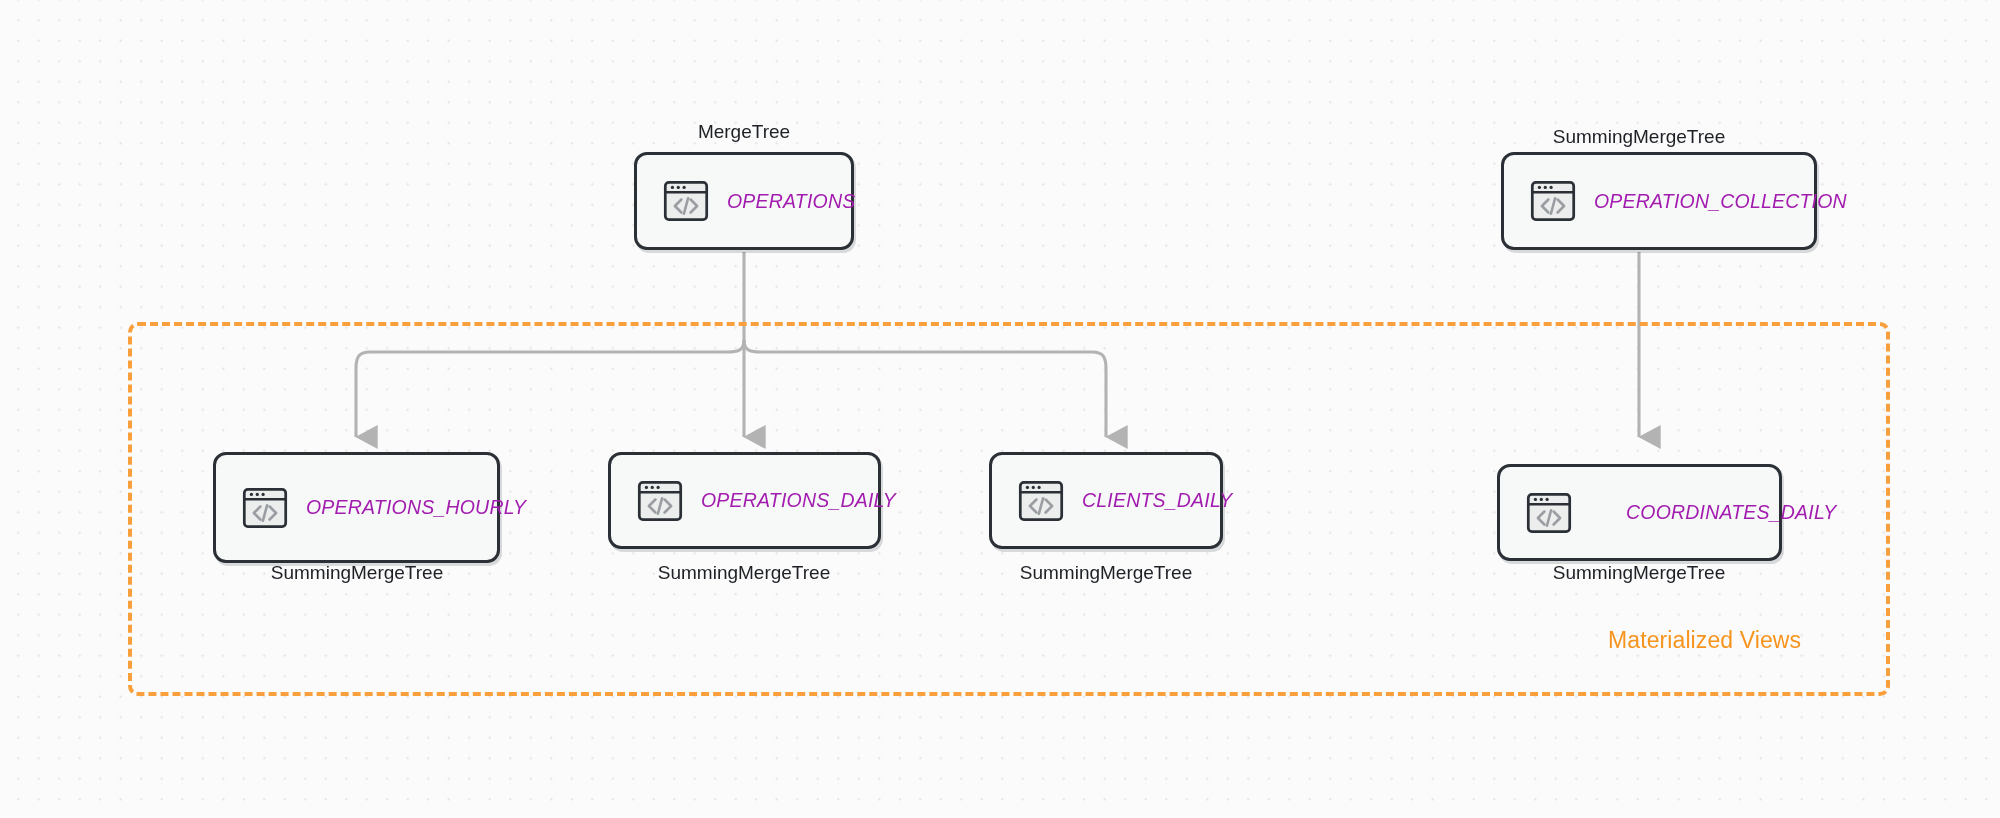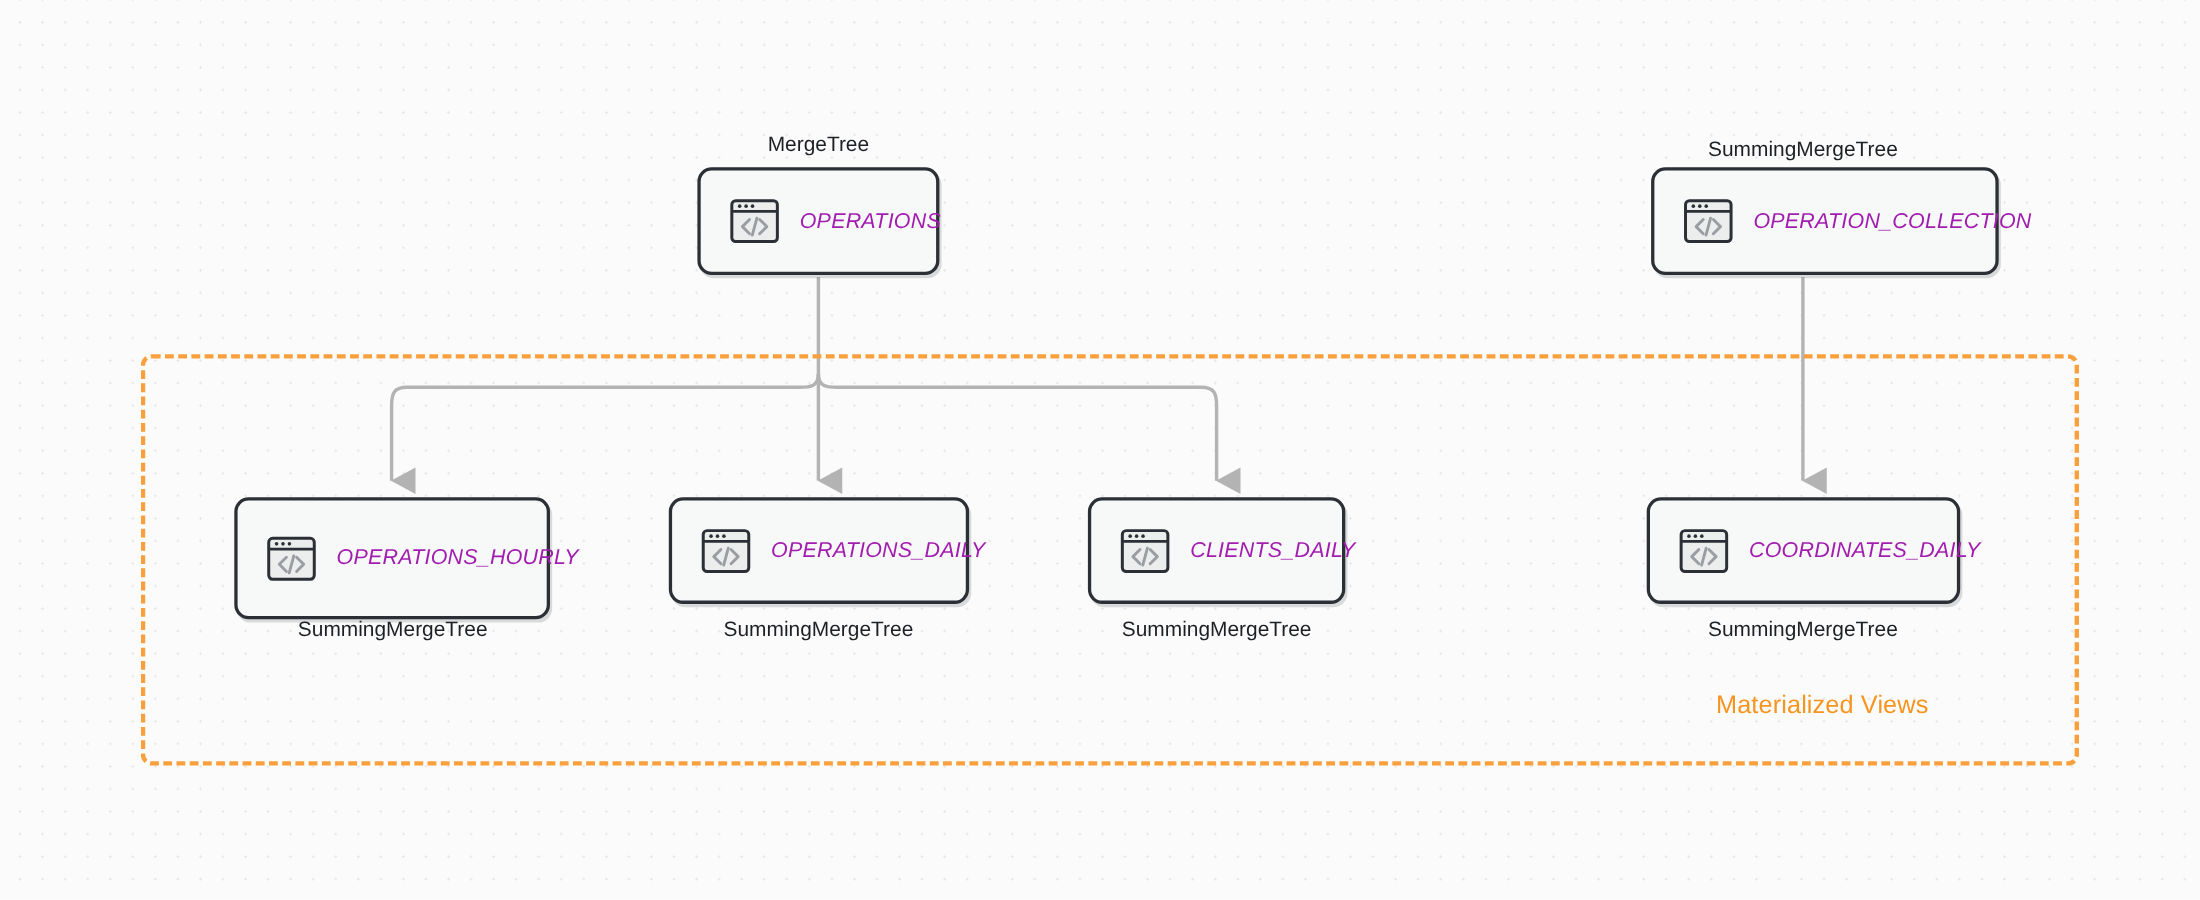--- a/index.html
+++ b/index.html
@@ -102,21 +102,21 @@
     <path d="M744,340 C744,351 737,352 727,352 L370,352 C358,352 356,358 356,369 L356,437" fill="none" stroke="#b3b3b3" stroke-width="3.1" stroke-linecap="butt" marker-end="url(#arrowgray)"></path>
 
     <path d="M744,340 L744,437" fill="none" stroke="#b3b3b3" stroke-width="3.1" stroke-linecap="butt" marker-end="url(#arrowgray)"></path>
 
     <path d="M744,340 C744,351 751,352 761,352 L1092,352 C1104,352 1106,358 1106,369 L1106,437" fill="none" stroke="#b3b3b3" stroke-width="3.1" stroke-linecap="butt" marker-end="url(#arrowgray)"></path>
 
     <path d="M1639,252 L1639,437" fill="none" stroke="#b3b3b3" stroke-width="3.1" stroke-linecap="butt" marker-end="url(#arrowgray)"></path>
   </svg>
 
   <div class="group-box" style="left:128px; top:322px; width:1762px; height:374px;"></div>
-  <div class="group-label" style="left:1560px; top:627px;text-align:center;">Materialized Views</div>
+  <div class="group-label" style="left:1608px; top:627px;text-align:center;">Materialized Views</div>
 
   <div class="engine-label" style="left:744px; top:121px;">MergeTree</div>
 
   <div class="node" style="left:634px; top:152px; width:220px; height:98px;">
     <span class="icon">
       <svg viewBox="0 0 44 40" width="46" height="46" xmlns="http://www.w3.org/2000/svg">
         <rect x="2.2" y="2.2" width="39.6" height="35.6" rx="3.4" fill="#eceded" stroke="#2b2f36" stroke-width="2.6"></rect>
         <path d="M2.2,11.6 L41.8,11.6" stroke="#2b2f36" stroke-width="2.4"></path>
         <circle cx="9" cy="7" r="1.55" fill="#2b2f36"></circle>
         <circle cx="14.6" cy="7" r="1.55" fill="#2b2f36"></circle>
@@ -191,21 +191,21 @@
         <circle cx="20.2" cy="7" r="1.55" fill="#2b2f36"></circle>
         <path d="M17.6,18.6 L11.4,24.8 L17.6,31.0" fill="none" stroke="#9a9ea3" stroke-width="2.5" stroke-linecap="round" stroke-linejoin="round"></path>
         <path d="M26.4,18.6 L32.6,24.8 L26.4,31.0" fill="none" stroke="#9a9ea3" stroke-width="2.5" stroke-linecap="round" stroke-linejoin="round"></path>
         <path d="M24.0,17.4 L20.0,32.2" fill="none" stroke="#9a9ea3" stroke-width="2.5" stroke-linecap="round"></path>
       </svg>
     </span>
     <span class="node-label">CLIENTS_DAILY</span>
   </div>
   <div class="engine-label" style="left:1106px; top:562px;">SummingMergeTree</div>
 
-  <div class="node" style="left:1497px; top:452px; width:285px; height:97px;">
+  <div class="node" style="left:1497px; top:464px; width:285px; height:97px;gap:36px;">
     <span class="icon">
       <svg viewBox="0 0 44 40" width="46" height="46" xmlns="http://www.w3.org/2000/svg">
         <rect x="2.2" y="2.2" width="39.6" height="35.6" rx="3.4" fill="#eceded" stroke="#2b2f36" stroke-width="2.6"></rect>
         <path d="M2.2,11.6 L41.8,11.6" stroke="#2b2f36" stroke-width="2.4"></path>
         <circle cx="9" cy="7" r="1.55" fill="#2b2f36"></circle>
         <circle cx="14.6" cy="7" r="1.55" fill="#2b2f36"></circle>
         <circle cx="20.2" cy="7" r="1.55" fill="#2b2f36"></circle>
         <path d="M17.6,18.6 L11.4,24.8 L17.6,31.0" fill="none" stroke="#9a9ea3" stroke-width="2.5" stroke-linecap="round" stroke-linejoin="round"></path>
         <path d="M26.4,18.6 L32.6,24.8 L26.4,31.0" fill="none" stroke="#9a9ea3" stroke-width="2.5" stroke-linecap="round" stroke-linejoin="round"></path>
         <path d="M24.0,17.4 L20.0,32.2" fill="none" stroke="#9a9ea3" stroke-width="2.5" stroke-linecap="round"></path>

